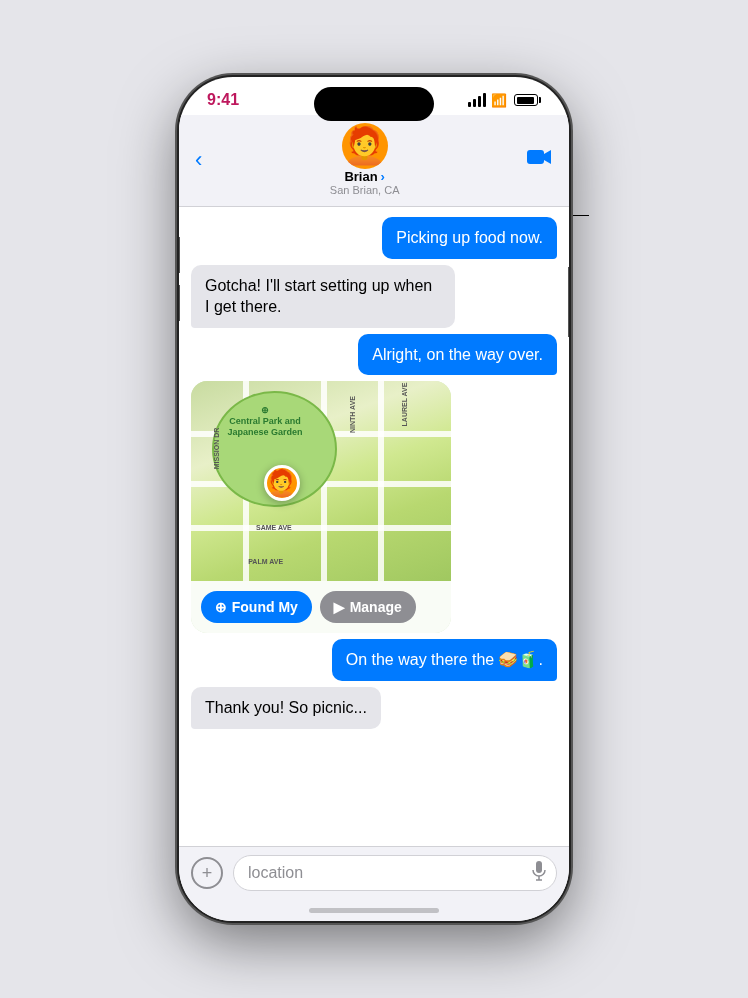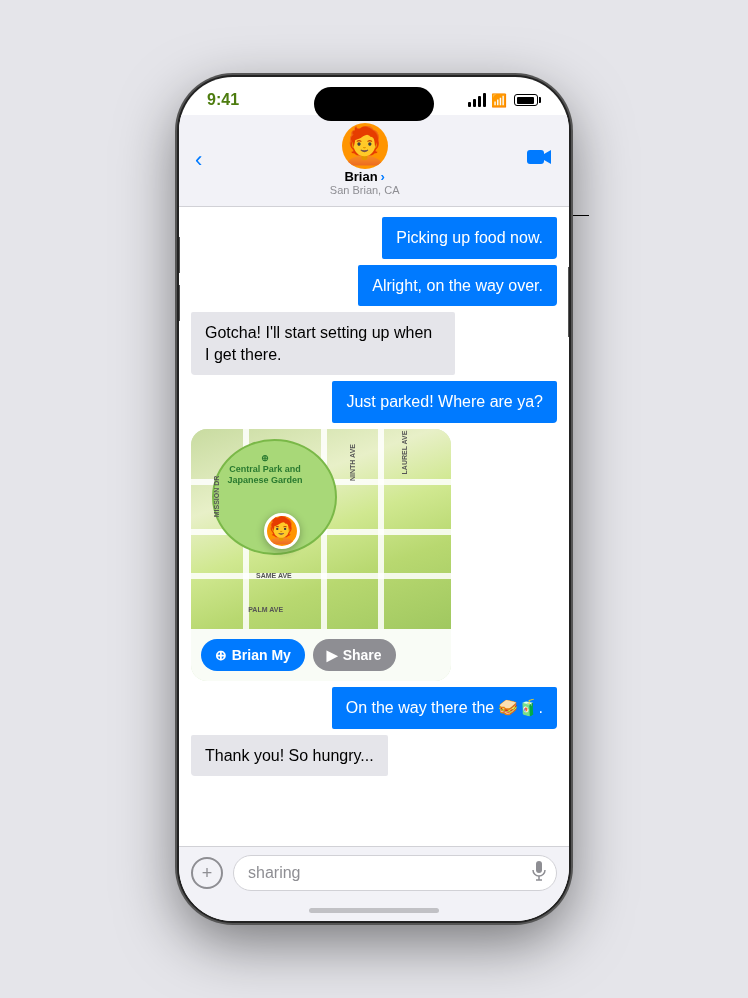--- a/index.html
+++ b/index.html
@@ -21,21 +21,21 @@
       box-shadow: 0 0 0 2px #222, 0 0 0 4px #555, 0 20px 60px rgba(0,0,0,0.5);
     }
     
     .status-bar {
       display: flex;
       justify-content: space-between;
       align-items: center;
       padding: 14px 28px 6px;
       font-size: 15px;
       font-weight: 600;
-      color: #4d7c0f;
+      color: #be185d;
       position: relative;
       gap: 45px;
     }
     .status-time { font-size: 16px; font-weight: 700; }
     .status-icons { display: flex; align-items: center; gap: 6px; }
     .dynamic-island {
       position: absolute;
       top: 10px;
       left: 50%;
       transform: translateX(-50%);
@@ -82,21 +82,21 @@
     .bubble-row {
       display: flex;
       align-items: flex-end;
       gap: 6px;
     }
     .bubble-row.outgoing { justify-content: flex-end; }
     .bubble-row.incoming { justify-content: flex-start; }
     .bubble {
       max-width: 72%;
       padding: 10px 14px;
-      border-radius: 2px;
+      border-radius: 10px;
       font-size: 16px;
       line-height: 1.35;
     }
     .bubble.outgoing {
       background: #007aff;
       color: #fff;
       border-bottom-right-radius: 4px;
     }
     .bubble.incoming {
       background: #e5e5ea;
@@ -321,31 +321,28 @@
         </svg>
       </div>
     </div>
 
     <div class="messages-area">
 
       <div class="bubble-row outgoing">
         <div class="bubble outgoing">Picking up food now.</div>
       </div>
 
+      <div class="bubble-row incoming">
+        <div class="bubble incoming">Gotcha! I'll start setting up when I get there.</div>
+      </div>
+
       <div class="bubble-row outgoing">
         <div class="bubble outgoing">Alright, on the way over.</div>
       </div>
 
-      <div class="bubble-row incoming">
-        <div class="bubble incoming">Gotcha! I'll start setting up when I get there.</div>
-      </div>
-
-      <div class="bubble-row outgoing">
-        <div class="bubble outgoing">Just parked! Where are ya?</div>
-      </div>
 
       <div class="bubble-row incoming">
         <div class="map-bubble">
           <div class="map-img">
 
             <div class="street-h" style="top:25%; background:rgba(255,255,255,0.85);"></div>
             <div class="street-h" style="top:50%; background:rgba(255,255,255,0.85);"></div>
             <div class="street-h" style="top:72%; background:rgba(255,255,255,0.85);"></div>
             <div class="street-v" style="left:20%; background:rgba(255,255,255,0.85);"></div>
             <div class="street-v" style="left:50%; background:rgba(255,255,255,0.85);"></div>
@@ -364,48 +361,48 @@
               Central Park and<br>Japanese Garden
             </div>
 
             <div class="map-pin" style="top:42%;left:28%;">
               <span class="map-pin-emoji">🧑‍🦰</span>
             </div>
           </div>
           <div class="map-buttons">
             <div class="map-btn findmy">
               <span>⊕</span>
-              <span>Brian My</span>
+              <span>Found My</span>
             </div>
             <div class="map-btn share">
               <span>▶</span>
-              <span>Share</span>
+              <span>Manage</span>
             </div>
           </div>
         </div>
       </div>
 
 
       <div class="bubble-row outgoing">
         <div class="bubble outgoing">On the way there the 🥪🧃.</div>
       </div>
 
       <div class="bubble-row incoming">
-        <div class="bubble incoming">Thank you! So hungry...</div>
+        <div class="bubble incoming">Thank you! So picnic...</div>
       </div>
 
     </div>
 
     <div class="input-bar">
       <div class="input-plus-btn">
         <span>+</span>
       </div>
       <div class="input-wrapper">
         <div class="input-text">
-          <span style="color:#8e8e93;">sharing</span>
+          <span style="color:#8e8e93;">location</span>
         </div>
         <div class="mic-icon">
           <svg width="16" height="20" viewBox="0 0 16 20" fill="none">
             <rect x="5" y="0" width="6" height="12" rx="3" fill="#8e8e93"></rect>
             <path d="M2 9a6 6 0 0012 0" stroke="#8e8e93" stroke-width="1.5" fill="none"></path>
             <line x1="8" y1="15" x2="8" y2="19" stroke="#8e8e93" stroke-width="1.5"></line>
             <line x1="5" y1="19" x2="11" y2="19" stroke="#8e8e93" stroke-width="1.5"></line>
           </svg>
         </div>
       </div>

